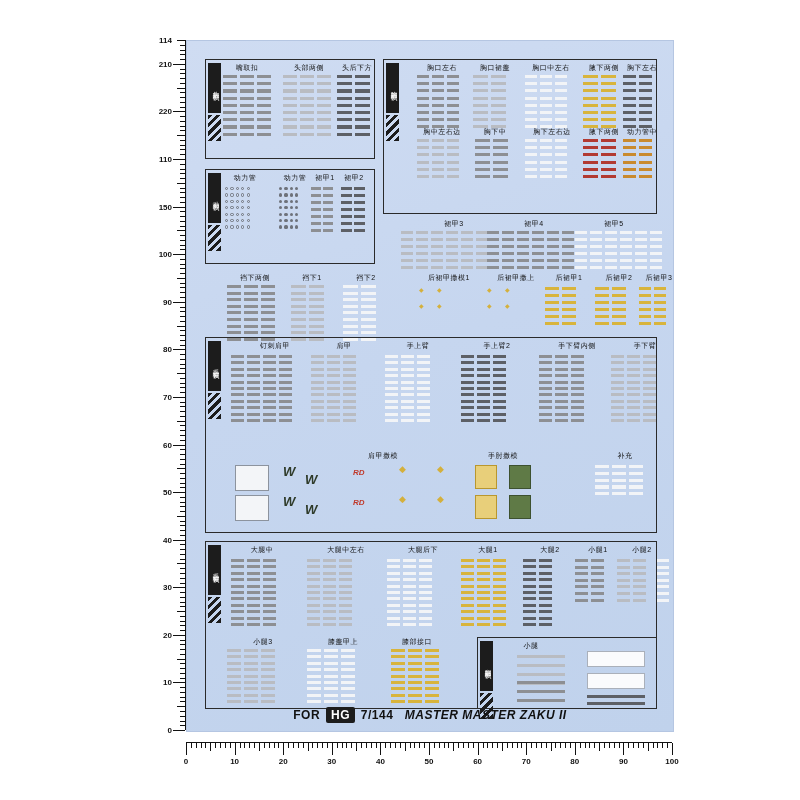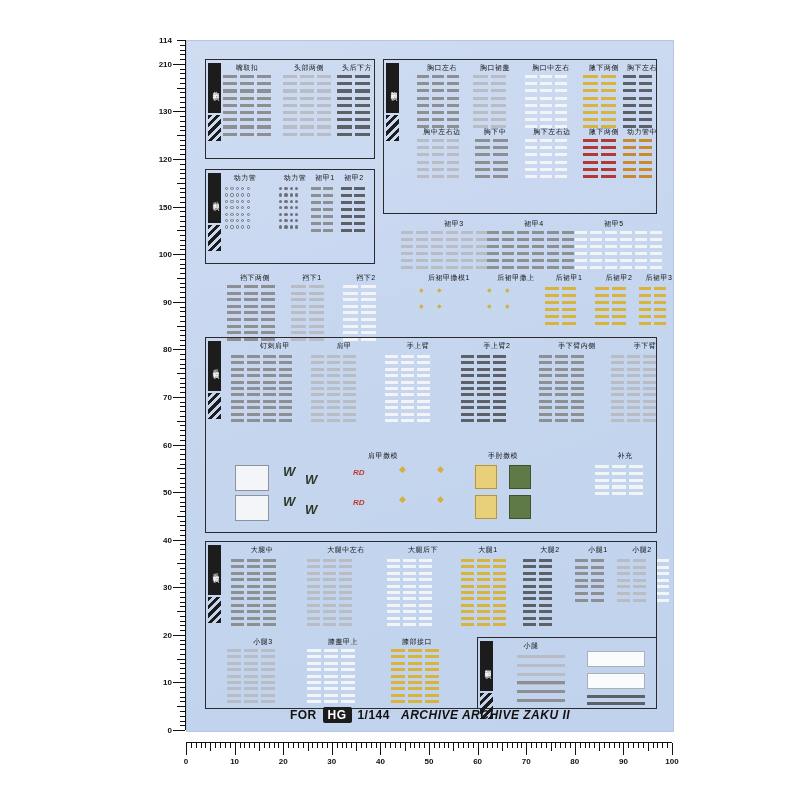--- a/index.html
+++ b/index.html
@@ -243,22 +243,22 @@
         <div class="v-lab" style="top:594.8px">20</div>
         <div class="v-lab" style="top:547.2px">30</div>
         <div class="v-lab" style="top:499.7px">40</div>
         <div class="v-lab" style="top:452.1px">50</div>
         <div class="v-lab" style="top:404.5px">60</div>
         <div class="v-lab" style="top:356.9px">70</div>
         <div class="v-lab" style="top:309.3px">80</div>
         <div class="v-lab" style="top:261.7px">90</div>
         <div class="v-lab" style="top:214.1px">100</div>
         <div class="v-lab" style="top:166.6px">150</div>
-        <div class="v-lab" style="top:119.0px">120</div>
-        <div class="v-lab" style="top:71.4px">130</div>
+        <div class="v-lab" style="top:119.0px">110</div>
+        <div class="v-lab" style="top:71.4px">220</div>
         <div class="v-lab" style="top:23.8px">210</div>
         <div class="v-lab" style="top:0.0px">114</div>
       </div>
   </div>
 
   <div class="h-ruler">
     <div class="axis"></div>
     <div id="h-marks">
         <div class="h-tick major" style="left:0.0px"></div>
         <div class="h-tick minor" style="left:4.9px"></div>
@@ -1604,19 +1604,19 @@
         <div class="d bar" style="left:330px;top:658px;width:48px;height:3px"></div>
         <div class="d plate-w" style="left:400px;top:610px;width:58px;height:16px"></div>
         <div class="d plate-w" style="left:400px;top:632px;width:58px;height:16px"></div>
         <div class="d bar-d" style="left:400px;top:654px;width:58px;height:3px"></div>
         <div class="d bar-d" style="left:400px;top:661px;width:58px;height:3px"></div>
       </div>
 
     <div class="footer">
       <span class="plain">FOR</span>
       <span class="hg">HG</span>
-      <span class="plain">1/144</span>
+      <span class="plain">7/144</span>
       &nbsp;
-      <span>ARCHIVE ARCHIVE ZAKU II</span>
+      <span>MASTER MASTER ZAKU II</span>
     </div>
   </div>
 
 </div>
 
 </body></html>

